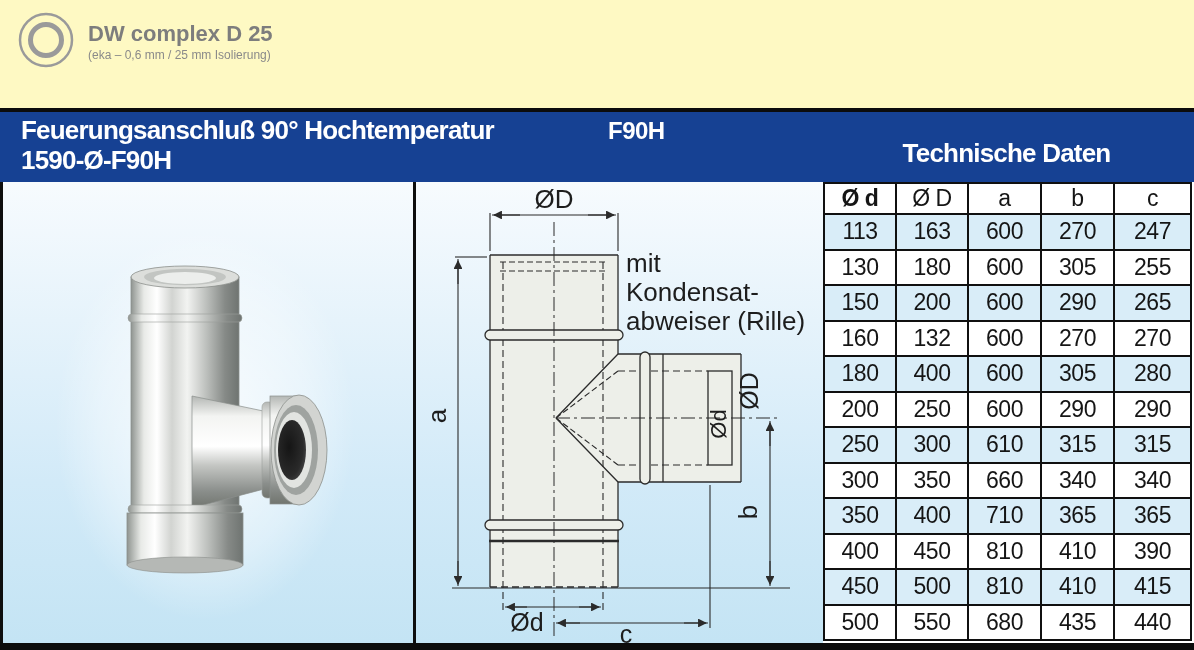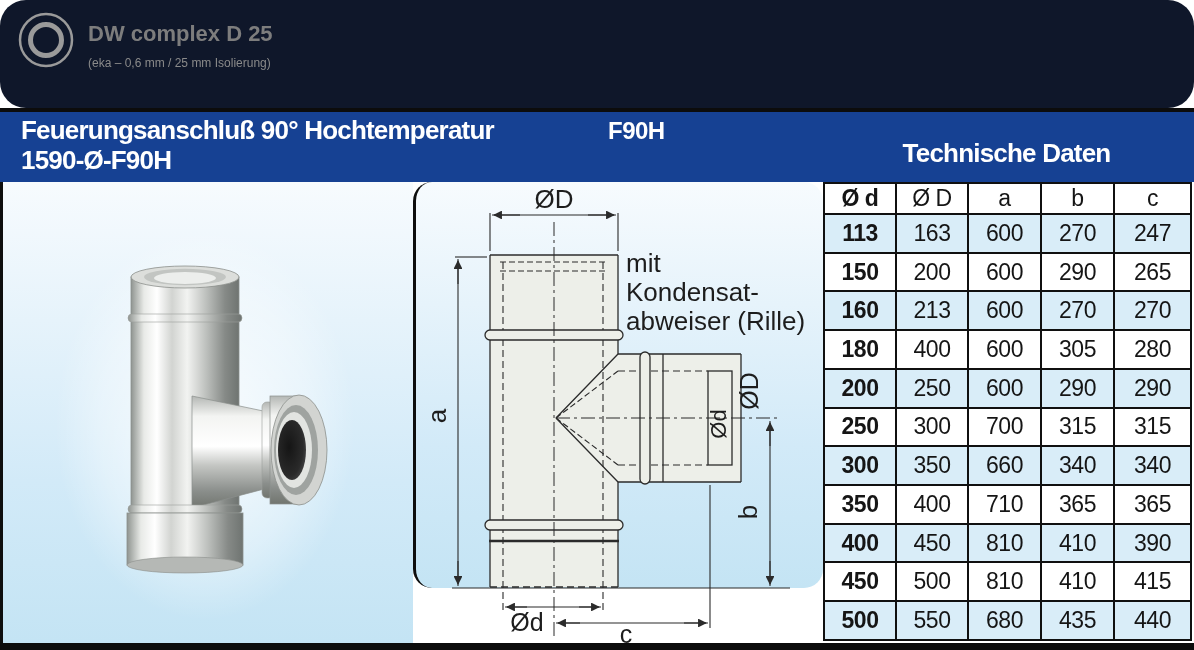--- a/index.html
+++ b/index.html
@@ -1,47 +1,47 @@
 <!DOCTYPE html>
 <html><head>
 <meta charset="utf-8">
 <style>
   html,body{margin:0;padding:0;background:#ffffff;}
   .page{position:relative;width:1194px;height:650px;background:#ffffff;overflow:hidden;
         font-family:"Liberation Sans",sans-serif;}
 
   
-  .topbar{position:absolute;left:0;top:0;width:1194px;height:108px;background:#0f172a;border-radius:26px;}
+  .topbar{position:absolute;left:0;top:0;width:1194px;height:108px;background:#fef9c3;}
   .logo-mark{position:absolute;left:18px;top:12px;width:56px;height:56px;}
   .logo-text{position:absolute;left:88px;top:22px;}
   .logo-title{font-size:22px;font-weight:bold;color:#7d7d7d;letter-spacing:0px;line-height:24px;}
-  .logo-sub{font-size:12px;color:#8a8a8a;margin-top:10px;}
+  .logo-sub{font-size:12px;color:#8a8a8a;margin-top:2px;}
 
   
   .headerband{position:absolute;left:0;top:108px;width:1194px;height:70px;background:#164193;
               border-top:4px solid #0c0c0c;color:#ffffff;}
   .h-title{position:absolute;left:21px;top:3px;font-weight:bold;font-size:26px;line-height:30px;
            letter-spacing:-0.8px;white-space:nowrap;}
   .h-code{position:absolute;left:608px;top:5px;font-weight:bold;font-size:24px;letter-spacing:-0.5px;}
   .h-right{position:absolute;left:823px;top:0;width:367px;height:83px;display:flex;
            align-items:center;justify-content:center;font-weight:bold;font-size:26px;letter-spacing:-0.8px;}
 
   
   .panel-bg{background:linear-gradient(180deg,#f7fbfe 0%,#e6f3fb 30%,#d2eaf8 65%,#c4e4f4 100%);}
   .photo-panel{position:absolute;left:0;top:182px;width:410px;height:461px;border-left:3px solid #0e0e0e;}
-  .drawing-panel{position:absolute;left:413px;top:182px;width:407px;height:406px;border-left:3px solid #0e0e0e;border-radius:19px;}
+  .drawing-panel{position:absolute;left:413px;top:182px;width:407px;height:461px;border-left:3px solid #0e0e0e;}
   .table-panel{position:absolute;left:823px;top:182px;width:367px;height:459px;background:#ffffff;}
 
   
   table.tech{border-collapse:collapse;table-layout:fixed;width:367px;height:459px;}
   table.tech th, table.tech td{border:2px solid #101010;text-align:center;vertical-align:middle;
       font-size:23px;color:#151515;padding:0;letter-spacing:-0.5px;}
   table.tech th{height:29px;font-weight:normal;background:#ffffff;}
   table.tech th:first-child{font-weight:bold;}
-  table.tech td:first-child{font-weight:bold;}
+  table.tech td:first-child{font-weight:normal;}
   table.tech tbody tr:nth-child(odd){background:#d9edf8;}
   table.tech tbody tr:nth-child(even){background:#ffffff;}
 
   
   .bottombar{position:absolute;left:0;top:643px;width:1194px;height:7px;background:#0c0c0c;}
 
   svg{display:block;}
 </style>
 </head>
 <body>
@@ -216,29 +216,36 @@
       </thead>
       <tbody>
           <tr>
             <td>113</td>
             <td>163</td>
             <td>600</td>
             <td>270</td>
             <td>247</td>
           </tr>
           <tr>
+            <td>130</td>
+            <td>180</td>
+            <td>600</td>
+            <td>305</td>
+            <td>255</td>
+          </tr>
+          <tr>
             <td>150</td>
             <td>200</td>
             <td>600</td>
             <td>290</td>
             <td>265</td>
           </tr>
           <tr>
             <td>160</td>
-            <td>213</td>
+            <td>132</td>
             <td>600</td>
             <td>270</td>
             <td>270</td>
           </tr>
           <tr>
             <td>180</td>
             <td>400</td>
             <td>600</td>
             <td>305</td>
             <td>280</td>
@@ -246,21 +253,21 @@
           <tr>
             <td>200</td>
             <td>250</td>
             <td>600</td>
             <td>290</td>
             <td>290</td>
           </tr>
           <tr>
             <td>250</td>
             <td>300</td>
-            <td>700</td>
+            <td>610</td>
             <td>315</td>
             <td>315</td>
           </tr>
           <tr>
             <td>300</td>
             <td>350</td>
             <td>660</td>
             <td>340</td>
             <td>340</td>
           </tr>

